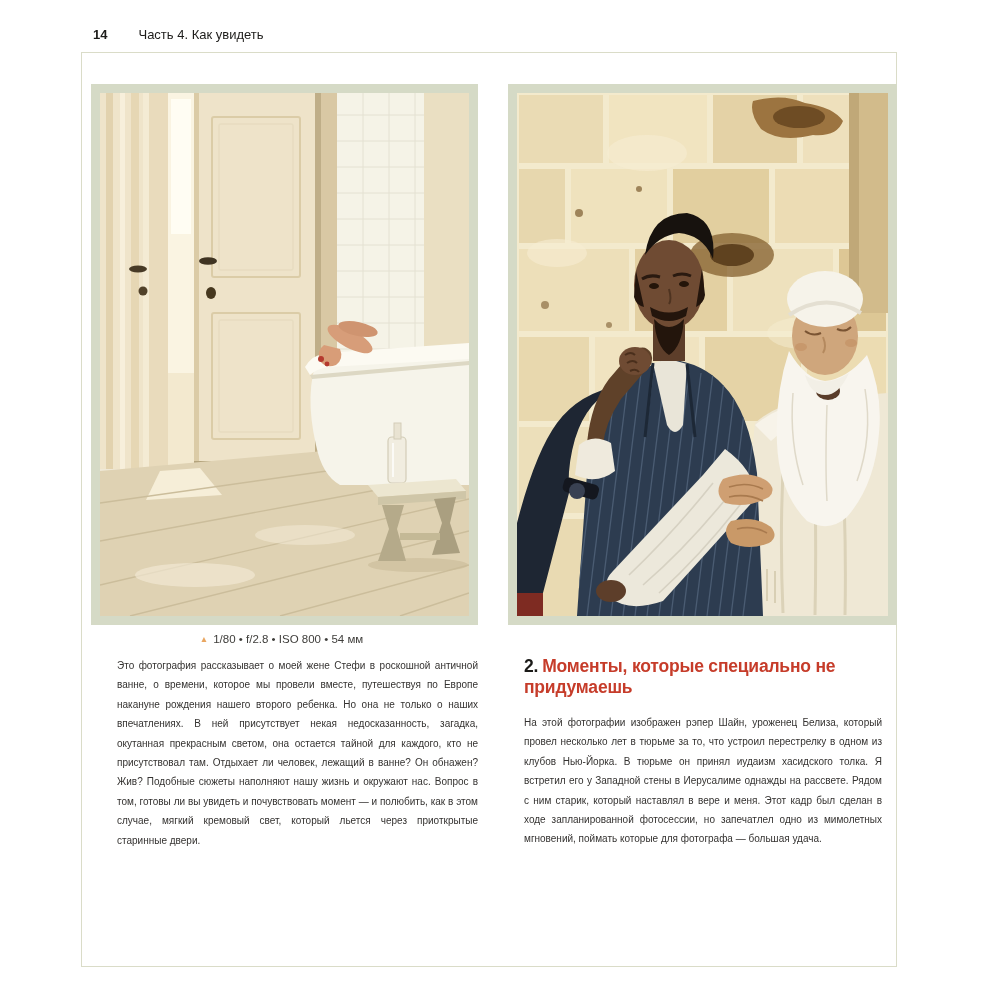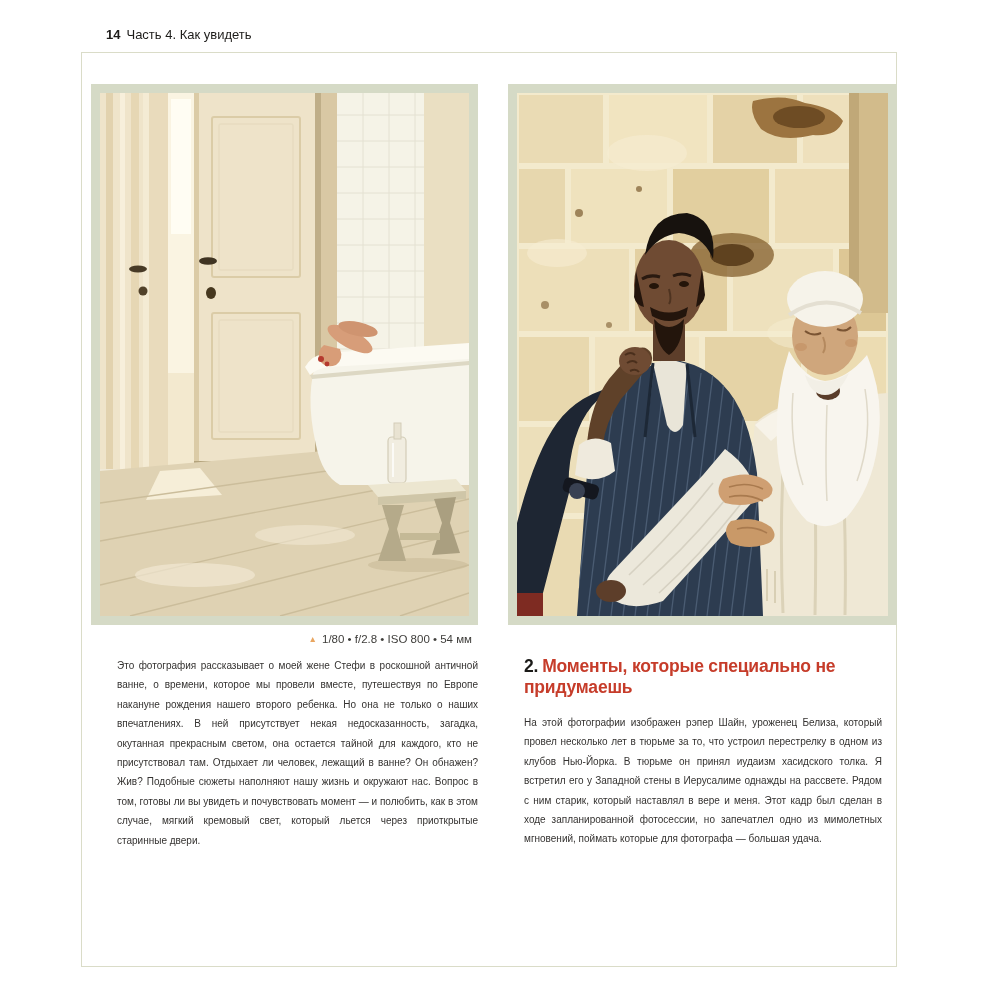--- a/index.html
+++ b/index.html
@@ -1,32 +1,32 @@
 <!DOCTYPE html>
 <html lang="ru"><head>
 <meta charset="utf-8">
 <style>
   html,body{margin:0;padding:0;background:#ffffff;}
   body{width:1000px;height:1000px;font-family:"Liberation Sans","DejaVu Sans",sans-serif;}
   .page{position:relative;width:1000px;height:1000px;background:#ffffff;overflow:hidden;}
 
-  .hdr{position:absolute;left:106px;top:27px;display:flex;gap:6px;font-size:13px;color:#1d1c1a;}
+  .hdr{position:absolute;left:93px;top:27px;display:flex;gap:31px;font-size:13px;color:#1d1c1a;}
   .hdr .num{font-weight:bold;}
 
   .content-box{position:absolute;left:81px;top:52px;width:816px;height:915px;
     border:1px solid #dadcc8;background:#ffffff;box-sizing:border-box;}
 
   .photo-frame{position:absolute;top:84px;height:541px;background:#d5dac6;padding:9px;box-sizing:border-box;}
   .photo-frame.f1{left:91px;width:387px;}
   .photo-frame.f2{left:508px;width:389px;}
   .photo-frame svg{display:block;width:100%;height:100%;}
 
   .caption{position:absolute;top:631px;height:16px;font-size:11.5px;color:#3e3d3a;
     text-align:right;line-height:16px;}
-  .caption.c1{left:91px;width:381px;}
+  .caption.c1{left:91px;width:381px;text-align:center;}
   .caption.c2{left:508px;width:383px;}
   .caption .tri{color:#e9a661;font-size:8.5px;position:relative;top:-1.5px;margin-right:5px;}
 
   .sec{position:absolute;top:656px;}
   .sec.s1{left:117px;width:361px;}
   .sec.s2{left:524px;width:358px;}
   .sec h2{margin:0 0 15px 0;font-size:17.5px;line-height:21px;font-weight:bold;
     color:#c63c2a;letter-spacing:-0.2px;}
   .sec.s2 h2{width:318px;}
   .sec h2 .hnum{color:#1b1a18;margin-right:4px;}

